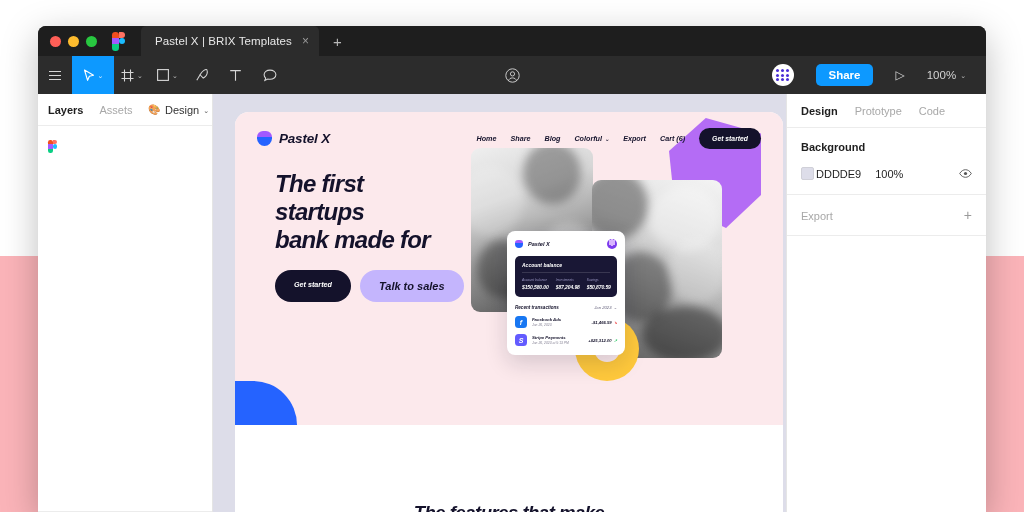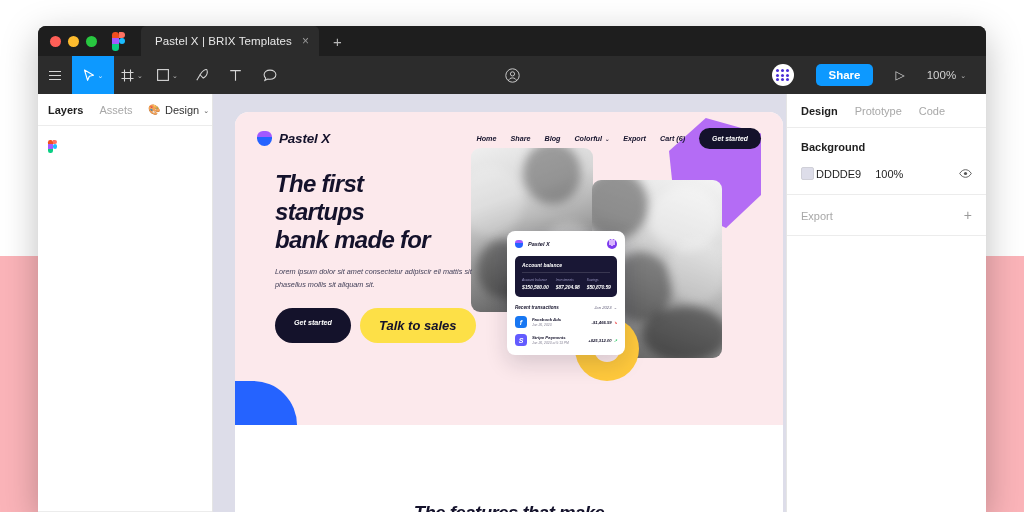--- a/index.html
+++ b/index.html
@@ -114,21 +114,21 @@
   .snav-links { margin-left: auto; display: flex; align-items: center; gap: 14px; }
   .snav-links a { font-size: 7.2px; font-weight: bold; color: #14122b; text-decoration: none; white-space: nowrap; display: flex; align-items: center; gap: 3px; }
   .mini-caret { font-size: 5px; }
   .snav-cta { background:#14122b; color:#fff; font-size: 6.8px; font-weight: bold; padding: 7px 13px; border-radius: 20px; white-space: nowrap; }
 
   .hero-copy { position: absolute; left: 40px; top: 58px; width: 205px; z-index: 5; }
   .hero-h1 { font-size: 24px; line-height: 1.17; font-weight: bold; color: #14122b; letter-spacing: -.7px; }
   .hero-p { margin-top: 12px; font-size: 7.3px; line-height: 1.75; color: #3f3d56; }
   .hero-btns { margin-top: 16px; display: flex; gap: 9px; }
   .btn-dark { background:#14122b; color:#fff; font-size: 7.2px; font-weight: bold; padding: 10px 19px; border-radius: 20px; }
-  .btn-light { background:#fde047; color:#14122b; font-size: 13px; font-weight: bold; padding: 10px 19px; border-radius: 20px; }
+  .btn-light { background:#c4b5fd; color:#14122b; font-size: 11px; font-weight: bold; padding: 10px 19px; border-radius: 20px; }
 
   
   .purple-blob {
     position: absolute; right: 22px; top: 6px; width: 92px; height: 110px;
     background: #b46cf5; z-index: 1;
     clip-path: polygon(40% 0%, 100% 14%, 100% 70%, 62% 100%, 6% 78%, 0% 30%);
   }
   .yellow-ring {
     position: absolute; left: 340px; top: 205px; width: 64px; height: 64px;
     border-radius: 50%; background: #FFC93C; z-index: 4;
@@ -394,21 +394,20 @@
                 <span class="snav-cta">Get started</span>
               </div>
             </div>
 
             <div class="hero-copy">
               <div class="hero-h1">
                 <div>The first</div>
                 <div>startups</div>
                 <div>bank made for</div>
               </div>
-              <div class="hero-p">Lorem ipsum dolor sit amet consectetur adipiscir eli mattis sit phasellus mollis sit aliquam sit.</div>
               <div class="hero-btns">
                 <span class="btn-dark">Get started</span>
                 <span class="btn-light">Talk to sales</span>
               </div>
             </div>
 
             <div class="fcard">
               <div class="fc-head">
                 <span class="fc-logo">
                     <span class="fcl-t"></span>

